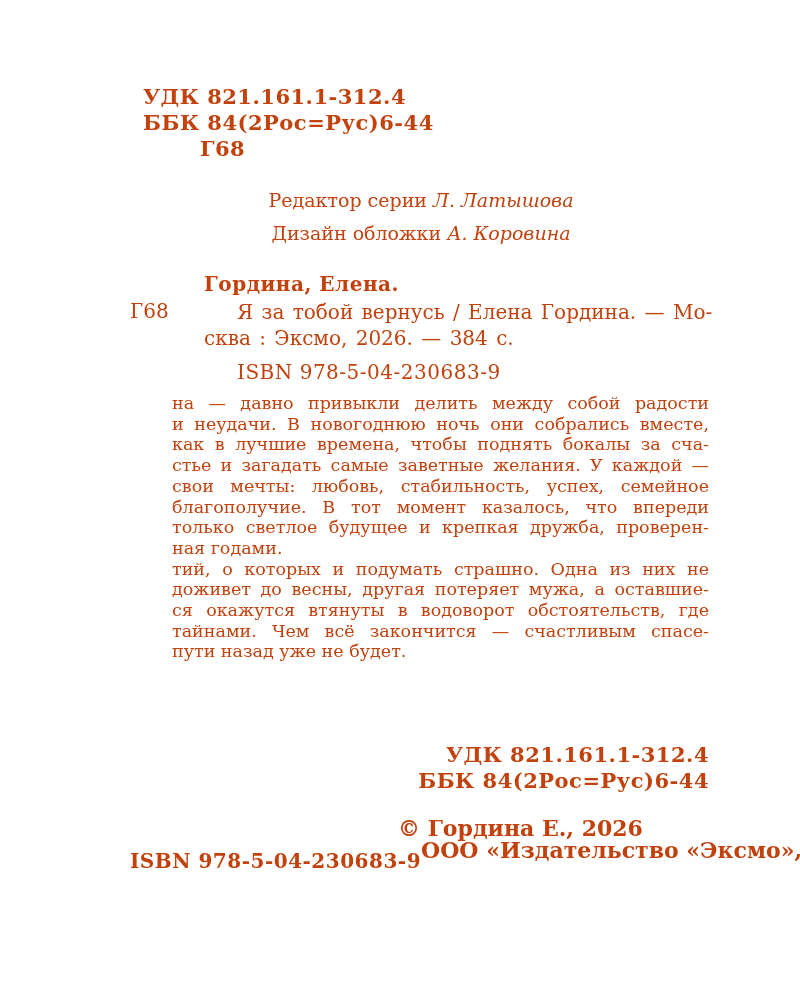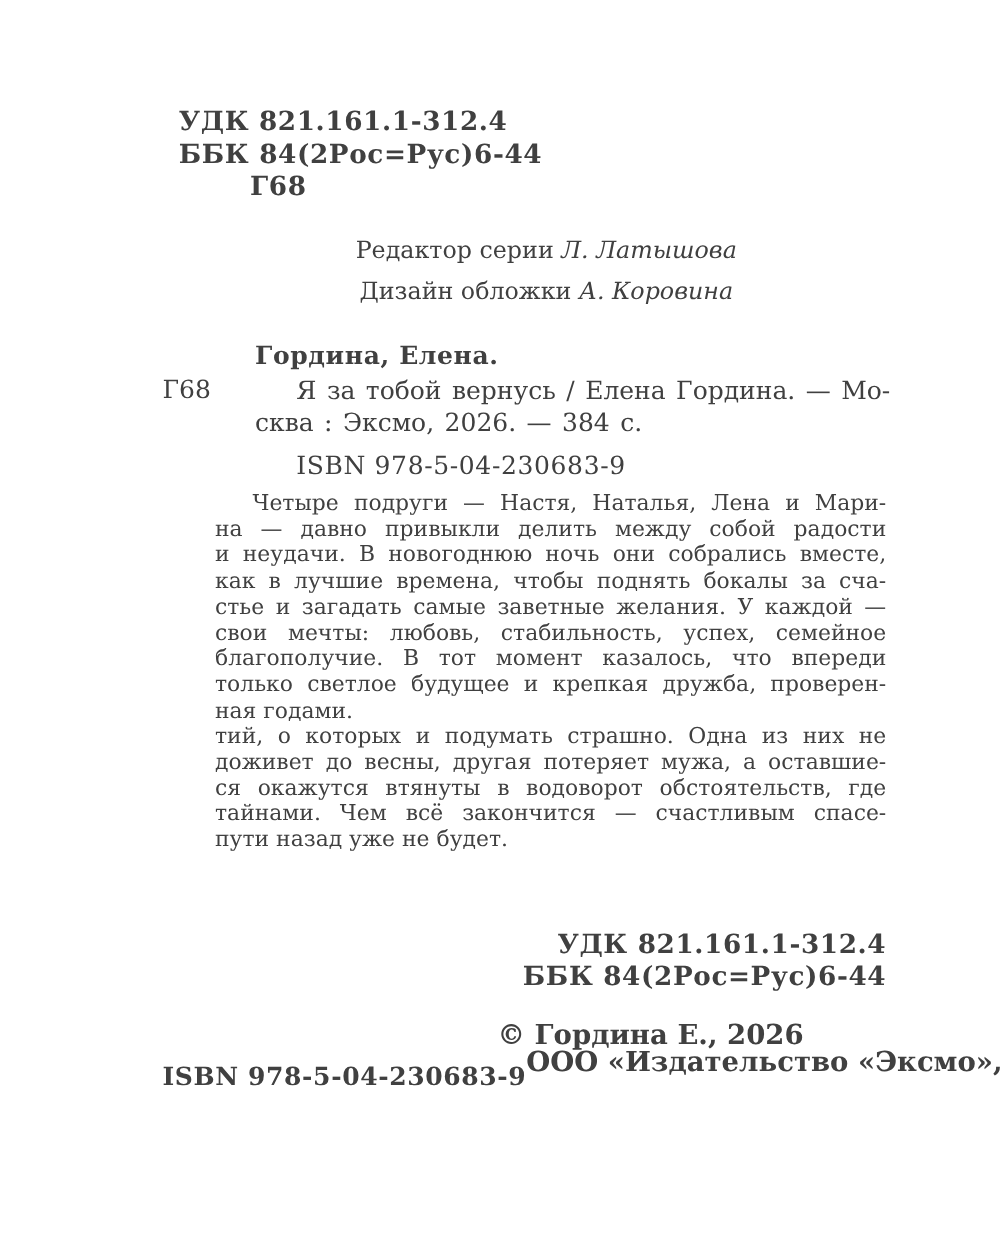--- a/index.html
+++ b/index.html
@@ -5,21 +5,21 @@
   html, body {
     margin: 0;
     padding: 0;
     background: #ffffff;
   }
   .page {
     position: relative;
     width: 800px;
     height: 1000px;
     background: #ffffff;
-    color: #404040;
+    color: #c2410c;
     font-family: "DejaVu Serif", "Liberation Serif", serif;
     overflow: hidden;
   }
 
   
   .top-codes {
     position: absolute;
     left: 143px;
     top: 84px;
     font-size: 21px;
@@ -28,21 +28,21 @@
     letter-spacing: 0.5px;
     white-space: nowrap;
   }
   .top-codes .author-sign {
     padding-left: 57px;
   }
 
   
   .credits {
     position: absolute;
-    left: 152px;
+    left: 136px;
     top: 184px;
     width: 570px;
     text-align: center;
     font-size: 19px;
     line-height: 33px;
     white-space: nowrap;
   }
   .credits .name {
     font-style: italic;
   }
@@ -152,21 +152,20 @@
 
   <div class="card-author">Гордина, Елена.</div>
   <div class="card-code">Г68</div>
   <div class="card-title">
     <div class="t1">Я за тобой вернусь / Елена Гордина. — Мо-</div>
     <div class="t2">сква : Эксмо, 2026. — 384 с.</div>
   </div>
   <div class="card-isbn">ISBN 978-5-04-230683-9</div>
 
   <div class="annotation" id="annotation">
-      <div class="aline first">Четыре подруги — Настя, Наталья, Лена и Мари-</div>
       <div class="aline">на — давно привыкли делить между собой радости</div>
       <div class="aline">и неудачи. В новогоднюю ночь они собрались вместе,</div>
       <div class="aline">как в лучшие времена, чтобы поднять бокалы за сча-</div>
       <div class="aline">стье и загадать самые заветные желания. У каждой —</div>
       <div class="aline">свои мечты: любовь, стабильность, успех, семейное</div>
       <div class="aline">благополучие. В тот момент казалось, что впереди</div>
       <div class="aline">только светлое будущее и крепкая дружба, проверен-</div>
       <div class="aline last">ная годами.</div>
       <div class="aline">тий, о которых и подумать страшно. Одна из них не</div>
       <div class="aline">доживет до весны, другая потеряет мужа, а оставшие-</div>

